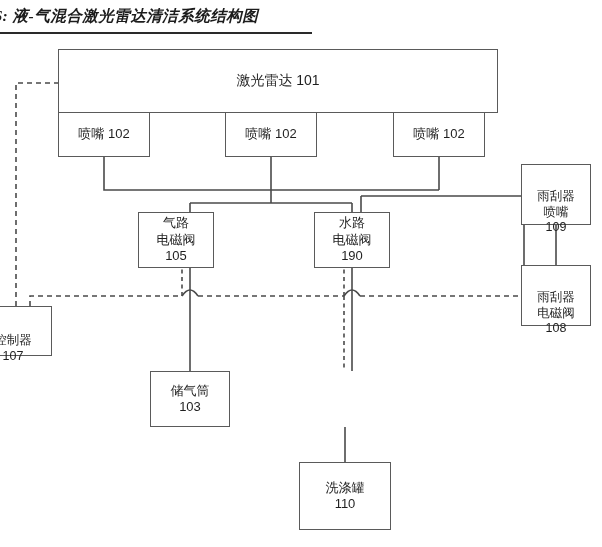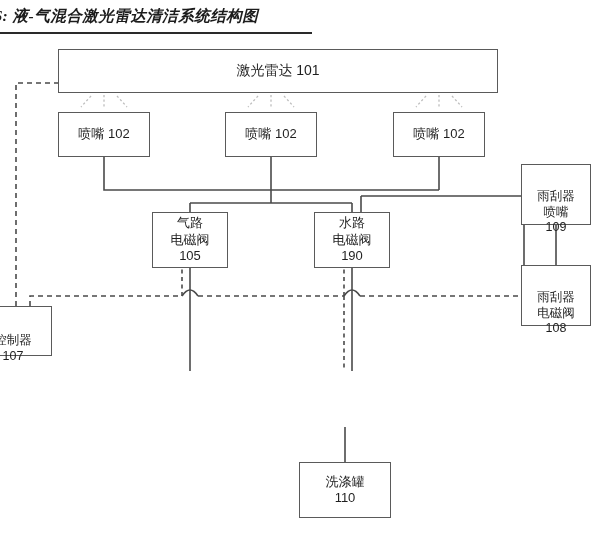--- a/index.html
+++ b/index.html
@@ -93,37 +93,37 @@
       <path d="M344 296 L344 268" stroke-dasharray="4 3.5"></path>
 
       <path d="M344 296 L344 371" stroke-dasharray="4 3.5"></path>
 
       <path d="M344 296 q4 -6 8 -6 q4 0 8 6"></path>
       <path d="M360 296 L524 296" stroke-dasharray="5 4"></path>
 
     </g>
   </svg>
 
-  <div class="box wide" style="left:58px;top:49px;width:440px;height:44px;">
+  <div class="box wide" style="left:58px;top:49px;width:440px;height:64px;">
     <span class="lbl">激光雷达 101</span>
   </div>
 
   <div class="box" style="left:58px;top:112px;width:92px;height:45px;">
     <span class="lbl">喷嘴 102</span>
   </div>
 
   <div class="box" style="left:225px;top:112px;width:92px;height:45px;">
     <span class="lbl">喷嘴 102</span>
   </div>
 
   <div class="box" style="left:393px;top:112px;width:92px;height:45px;">
     <span class="lbl">喷嘴 102</span>
   </div>
 
-  <div class="box" style="left:152px;top:212px;width:76px;height:56px;">
+  <div class="box" style="left:138px;top:212px;width:76px;height:56px;">
     <span class="lbl">气路
 电磁阀
 105</span>
   </div>
 
   <div class="box" style="left:314px;top:212px;width:76px;height:56px;">
     <span class="lbl">水路
 电磁阀
 190</span>
   </div>
@@ -138,20 +138,24 @@
     <span class="lbl">雨刮器
 电磁阀
 108</span>
   </div>
 
   <div class="box small" style="left:-26px;top:306px;width:78px;height:50px;">
     <span class="lbl">控制器
 107</span>
   </div>
 
+  <div class="box" style="left:150px;top:371px;width:80px;height:56px;">
+    <span class="lbl">储气筒
+103</span>
+  </div>
 
 
-  <div class="box" style="left:299px;top:462px;width:92px;height:56px;">
+  <div class="box" style="left:299px;top:462px;width:92px;height:68px;">
     <span class="lbl">洗涤罐
 110</span>
   </div>
 
 </div>
 
 </body></html>

